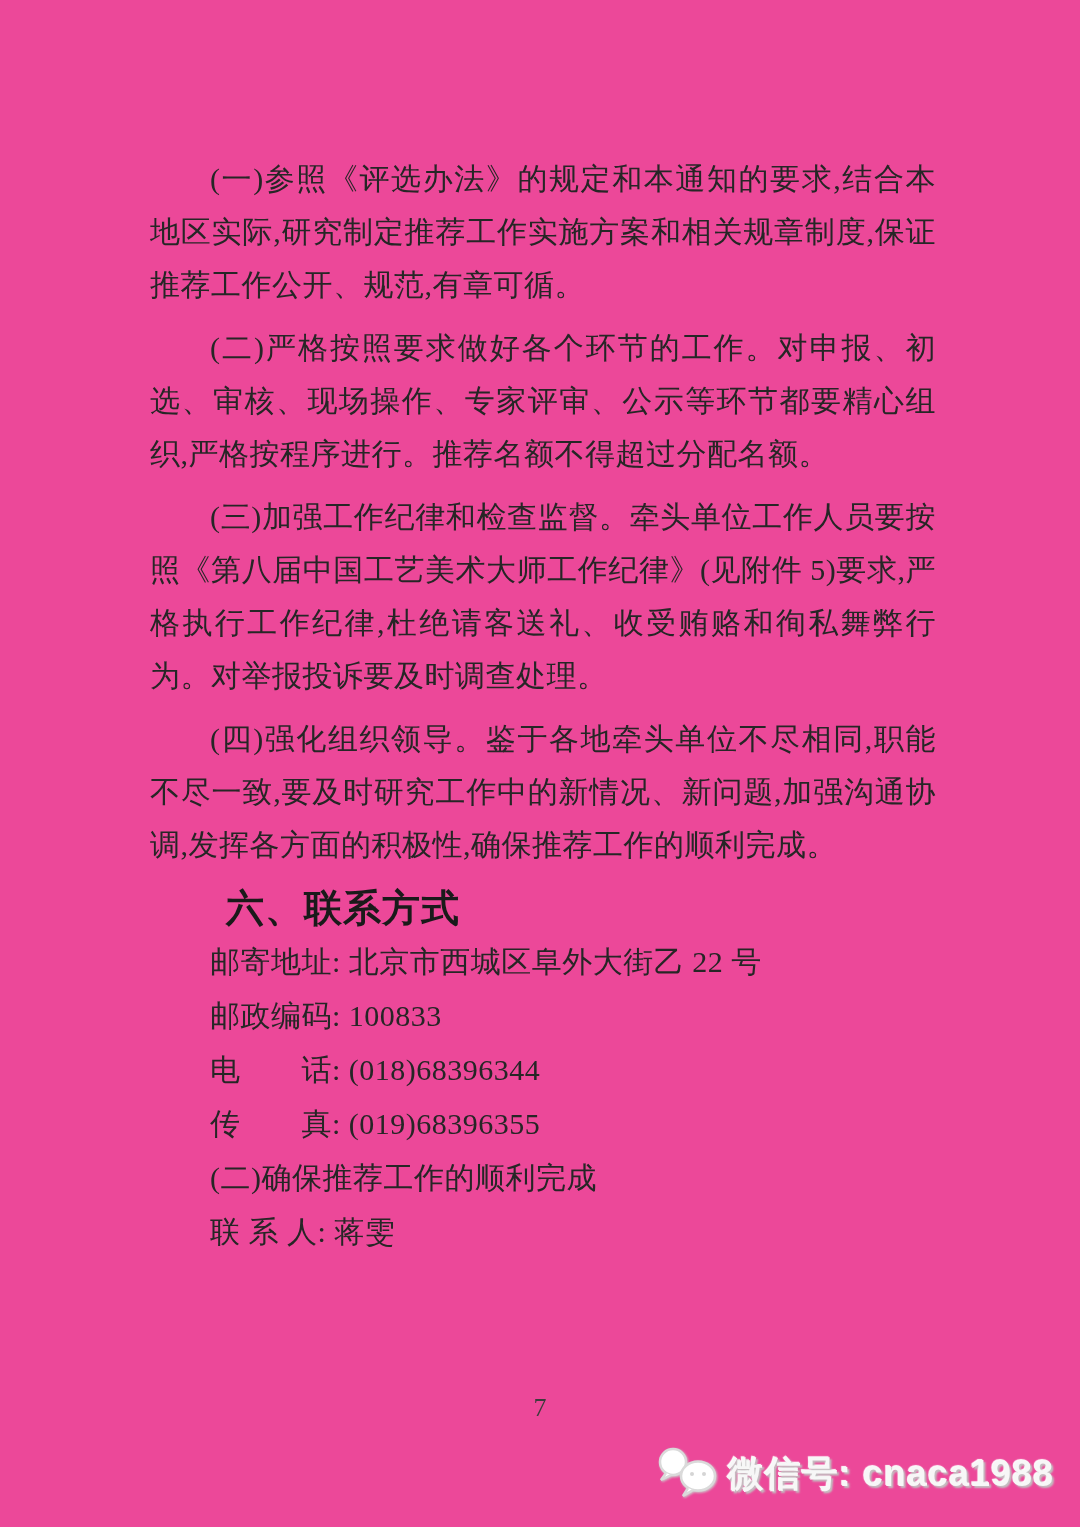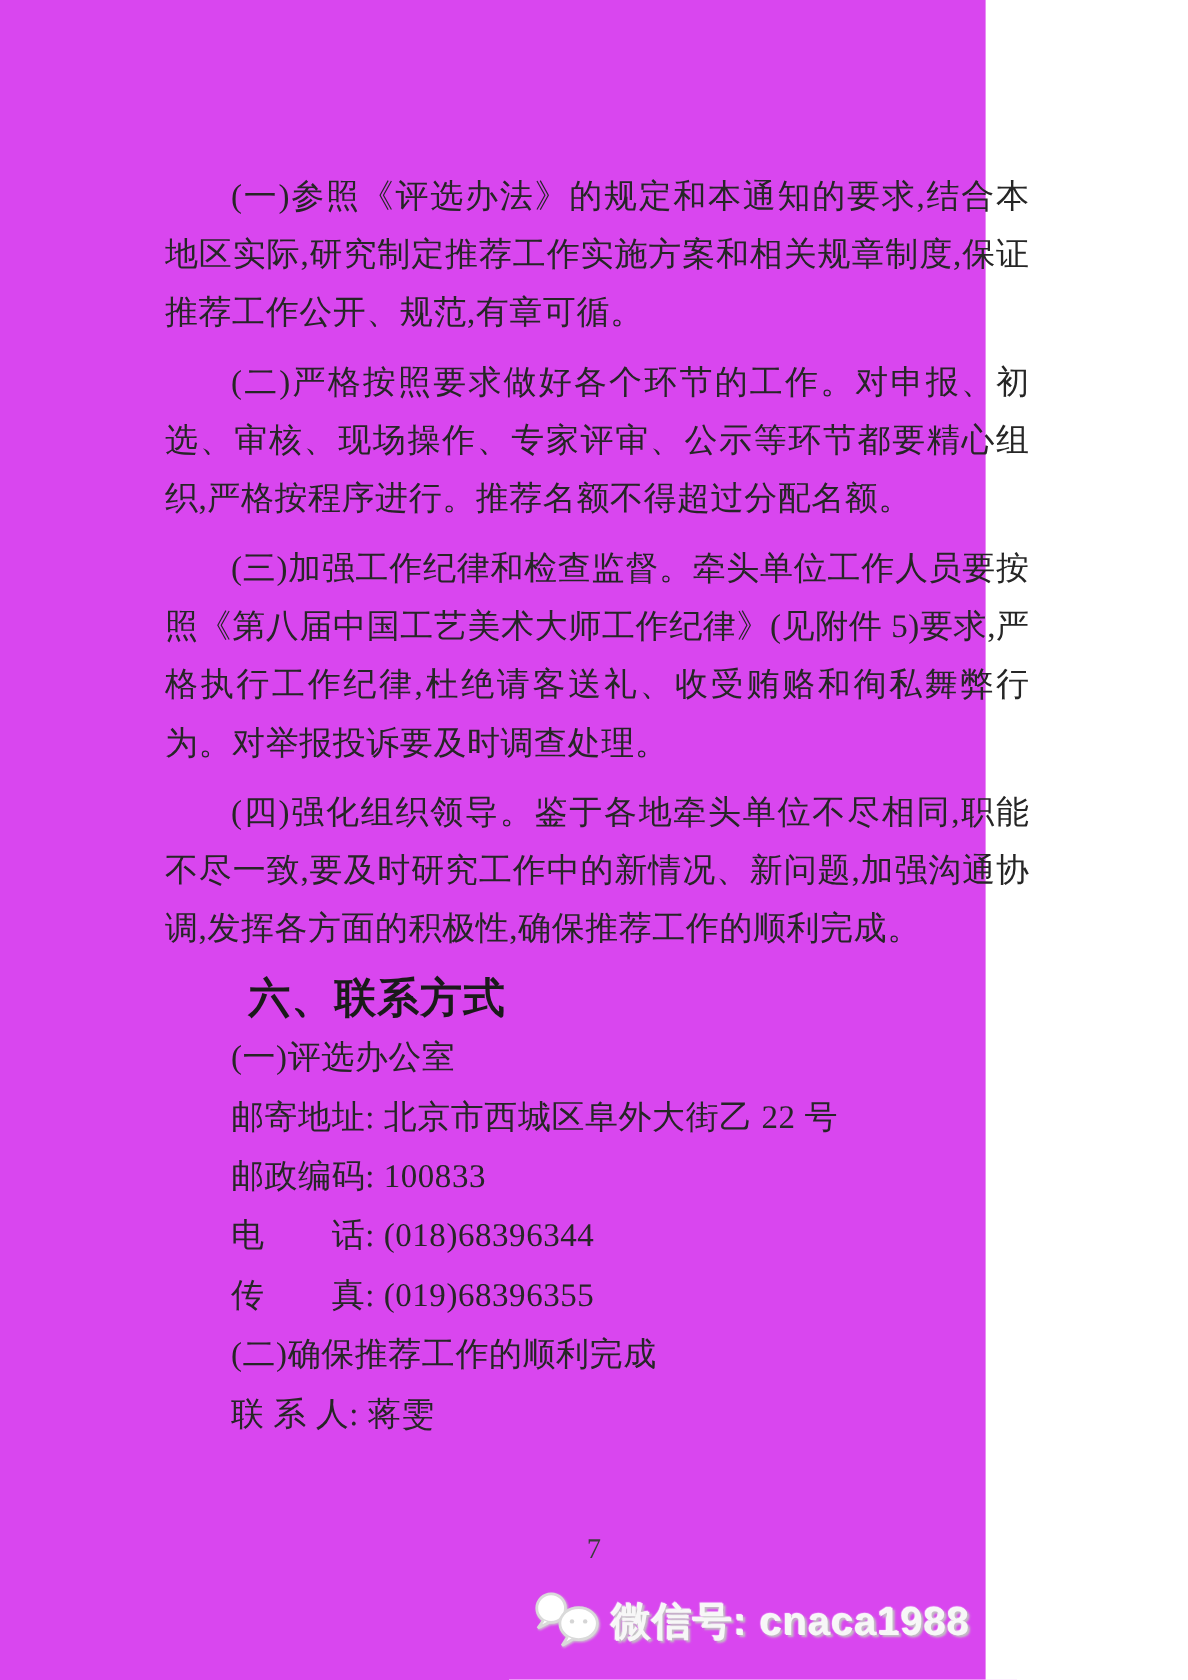--- a/index.html
+++ b/index.html
@@ -6,23 +6,23 @@
     margin: 0;
     padding: 0;
     width: 1080px;
     height: 1527px;
     background: #ffffff;
     overflow: hidden;
     font-family: "Liberation Serif", "DejaVu Serif", serif;
   }
   .page {
     position: relative;
-    width: 896px;
+    width: 1080px;
     height: 1527px;
-    background: #d946ef;
+    background: #ec4899;
   }
   .content {
     position: absolute;
     top: 152px;
     left: 150px;
     width: 786px;
     color: #262626;
   }
   .para {
     font-size: 30px;
@@ -54,21 +54,21 @@
     top: 1393px;
     left: 0;
     width: 1080px;
     text-align: center;
     font-size: 26px;
     color: #3c3c3c;
   }
   .watermark {
     position: absolute;
     top: 1446px;
-    right: 14px;
+    right: 26px;
     display: flex;
     align-items: center;
     gap: 2px;
   }
   .wm-icon {
     display: inline-block;
     filter: drop-shadow(1.5px 1.5px 1px #cccccc);
   }
   .wm-text {
     font-family: "Liberation Sans", "DejaVu Sans", sans-serif;
@@ -86,21 +86,20 @@
 <div class="page">
 
   <div class="content">
     <p class="para">(一)参照《评选办法》的规定和本通知的要求,结合本地区实际,研究制定推荐工作实施方案和相关规章制度,保证推荐工作公开、规范,有章可循。</p>
     <p class="para">(二)严格按照要求做好各个环节的工作。对申报、初选、审核、现场操作、专家评审、公示等环节都要精心组织,严格按程序进行。推荐名额不得超过分配名额。</p>
     <p class="para">(三)加强工作纪律和检查监督。牵头单位工作人员要按照《第八届中国工艺美术大师工作纪律》(见附件 5)要求,严格执行工作纪律,杜绝请客送礼、收受贿赂和徇私舞弊行为。对举报投诉要及时调查处理。</p>
     <p class="para">(四)强化组织领导。鉴于各地牵头单位不尽相同,职能不尽一致,要及时研究工作中的新情况、新问题,加强沟通协调,发挥各方面的积极性,确保推荐工作的顺利完成。</p>
 
     <div class="section-heading">六、联系方式</div>
 
-    <div class="contact-line">(一)评选办公室</div>
     <div class="contact-line">邮寄地址: 北京市西城区阜外大街乙 22 号</div>
     <div class="contact-line">邮政编码: 100833</div>
     <div class="contact-line">电　　话: (018)68396344</div>
     <div class="contact-line">传　　真: (019)68396355</div>
     <div class="contact-line">(二)确保推荐工作的顺利完成</div>
     <div class="contact-line">联 系 人: 蒋雯</div>
   </div>
 
   <div class="page-number">7</div>
 

